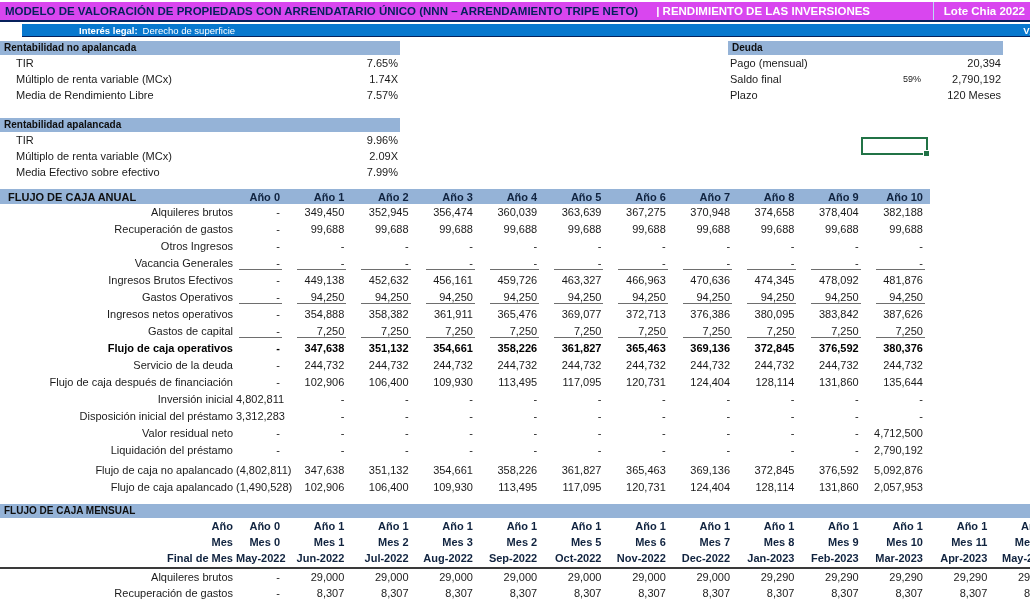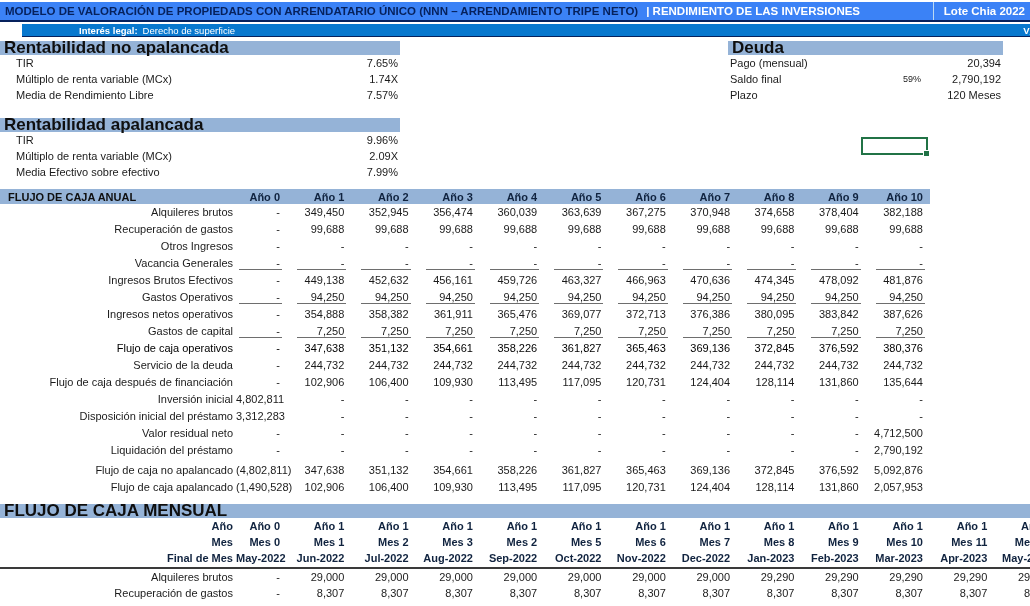--- a/index.html
+++ b/index.html
@@ -1,33 +1,33 @@
 <!DOCTYPE html>
 <html><head>
 <meta charset="utf-8">
 <style>
   html,body{margin:0;padding:0;background:#fff;}
   .sheet{position:relative;width:1030px;height:606px;background:#ffffff;overflow:hidden;
          font-family:"Liberation Sans",sans-serif;color:#1b1b1b;}
   
-  .titlebar{position:absolute;left:0;top:2px;width:1030px;height:20px;background:#3b82f6;
+  .titlebar{position:absolute;left:0;top:2px;width:1030px;height:20px;background:#d946ef;
             border-bottom:2px solid #06215c;display:flex;align-items:center;
-            padding:0 5px;box-sizing:border-box;font-size:11.5px;font-weight:bold;white-space:nowrap;}
+            padding:0 5px;box-sizing:border-box;font-size:11.5px;font-weight:bold;white-space:nowrap;gap:10px;}
   .t-dark{color:#06215c;}
   .t-light{color:#ffffff;margin-left:8px;}
   .badge{color:#ffffff;margin-left:auto;border-left:1px solid #bcd9f2;padding-left:10px;
          height:100%;display:flex;align-items:center;}
   .subbar{position:absolute;left:0;top:24px;width:1030px;height:13px;background:#0878ce;
           border-bottom:1px solid #06215c;display:flex;align-items:center;font-size:9.5px;
           color:#ffffff;box-sizing:border-box;padding:0 4px;white-space:nowrap;margin-left:22px;}
   .legal{padding-left:53px;}
   .legal b{margin-right:5px;}
   .version{margin-left:auto;font-weight:bold;}
   
-  .band{background:#95b3d7;font-weight:bold;font-size:17px;color:#0f0f0f;height:14px;
+  .band{background:#95b3d7;font-weight:bold;font-size:10px;color:#0f0f0f;height:14px;
         line-height:14px;padding-left:4px;box-sizing:border-box;}
   
   .left-panel{position:absolute;left:0;top:41px;width:400px;}
   .group2{margin-top:14px;}
   .mrow{display:flex;height:16.2px;align-items:center;font-size:11px;}
   .mlabel{padding-left:16px;white-space:nowrap;}
   .mvalue{margin-left:auto;padding-right:2px;}
   .debt-panel{position:absolute;left:728px;top:41px;width:275px;}
   .dlabel{flex:1;padding-left:2px;white-space:nowrap;}
   .dpct{width:45px;text-align:right;font-size:9px;}
@@ -38,21 +38,21 @@
   .handle{position:absolute;right:-4px;bottom:-4px;width:5px;height:5px;background:#217346;
           border:1px solid #ffffff;}
   
   .annual-band{position:absolute;left:0;top:189px;width:930px;height:15px;background:#95b3d7;
                display:flex;align-items:center;font-size:11px;box-sizing:border-box;}
   .band-title{width:236px;font-weight:bold;padding-left:8px;box-sizing:border-box;color:#0f0f0f;white-space:nowrap;}
   .h0{width:48px;text-align:right;padding-right:4px;font-weight:bold;box-sizing:border-box;color:#10233f;}
   .h{width:64.3px;text-align:right;padding-right:4px;font-weight:bold;box-sizing:border-box;color:#10233f;}
   .annual-rows{position:absolute;left:0;top:204px;width:930px;}
   .arow{display:flex;height:17px;line-height:17px;font-size:11px;white-space:nowrap;}
-  .arow.bold{font-weight:normal;color:#000;}
+  .arow.bold{font-weight:bold;color:#000;}
   .arow.gap{margin-top:3px;}
   .c-label{width:236px;text-align:right;padding-right:3px;box-sizing:border-box;}
   .c0{width:48px;text-align:right;padding-right:4px;box-sizing:border-box;}
   .c{width:64.3px;text-align:right;padding-right:4px;box-sizing:border-box;}
   .ul .c0,.ul .c{position:relative;}
   .ul .c::after{content:"";position:absolute;left:13px;right:2px;bottom:2.5px;border-bottom:1px solid #6e6e6e;}
   .ul .c0::after{content:"";position:absolute;left:3px;right:2px;bottom:2.5px;border-bottom:1px solid #6e6e6e;}
   
   .monthly-band{position:absolute;left:0;top:504px;width:1030px;height:14px;}
   .monthly-rows{position:absolute;left:0;top:518px;width:1056px;}

